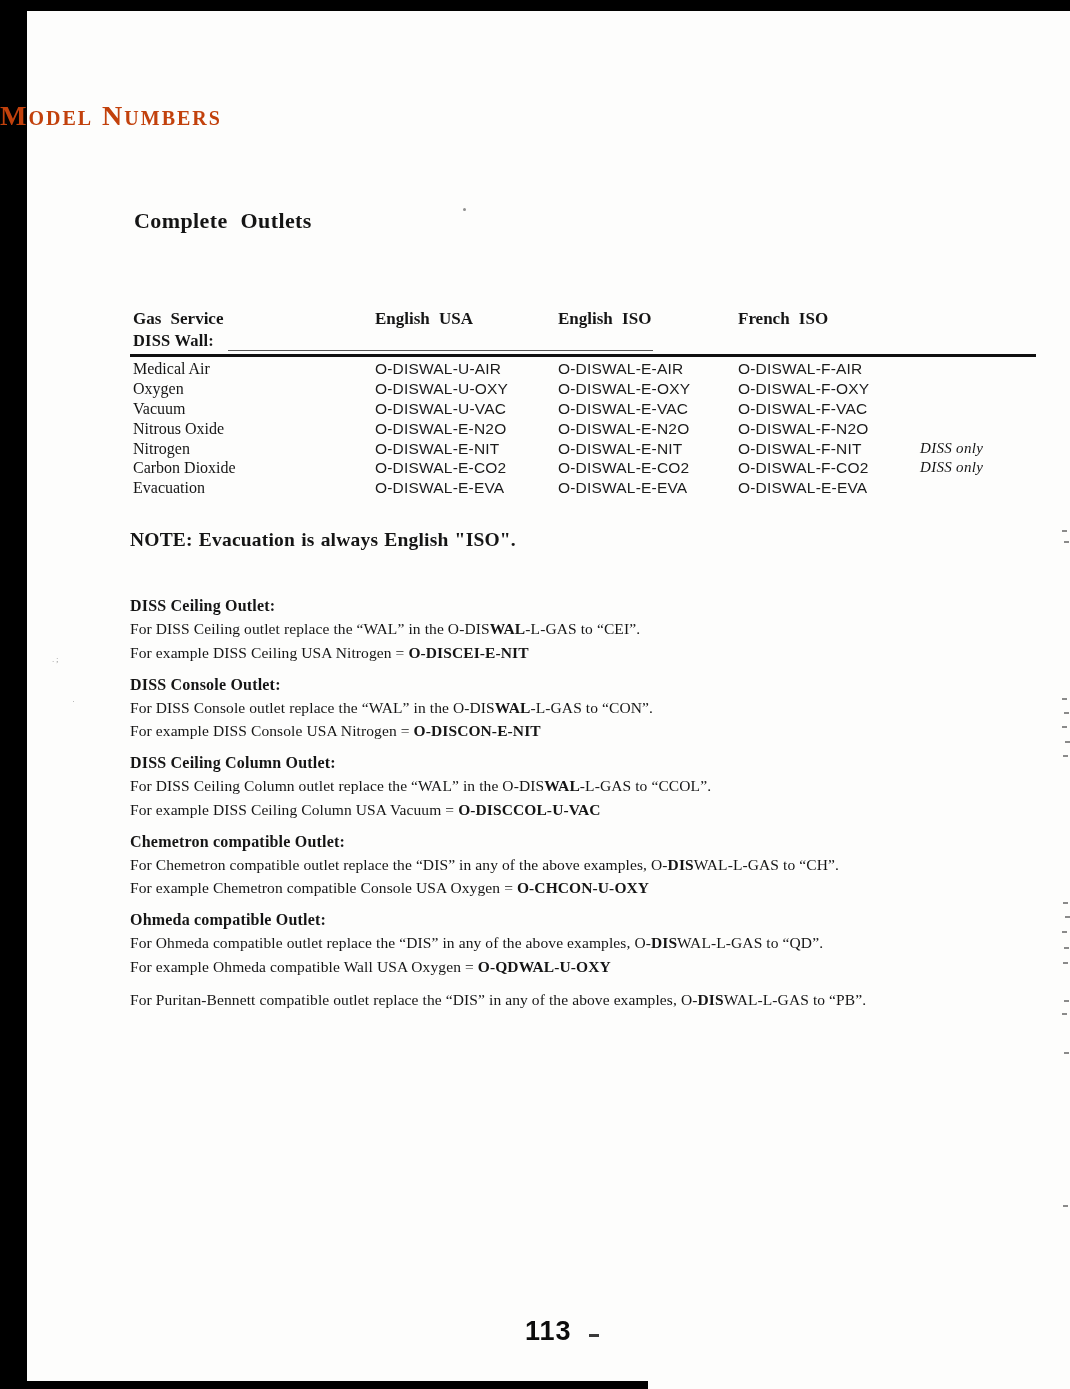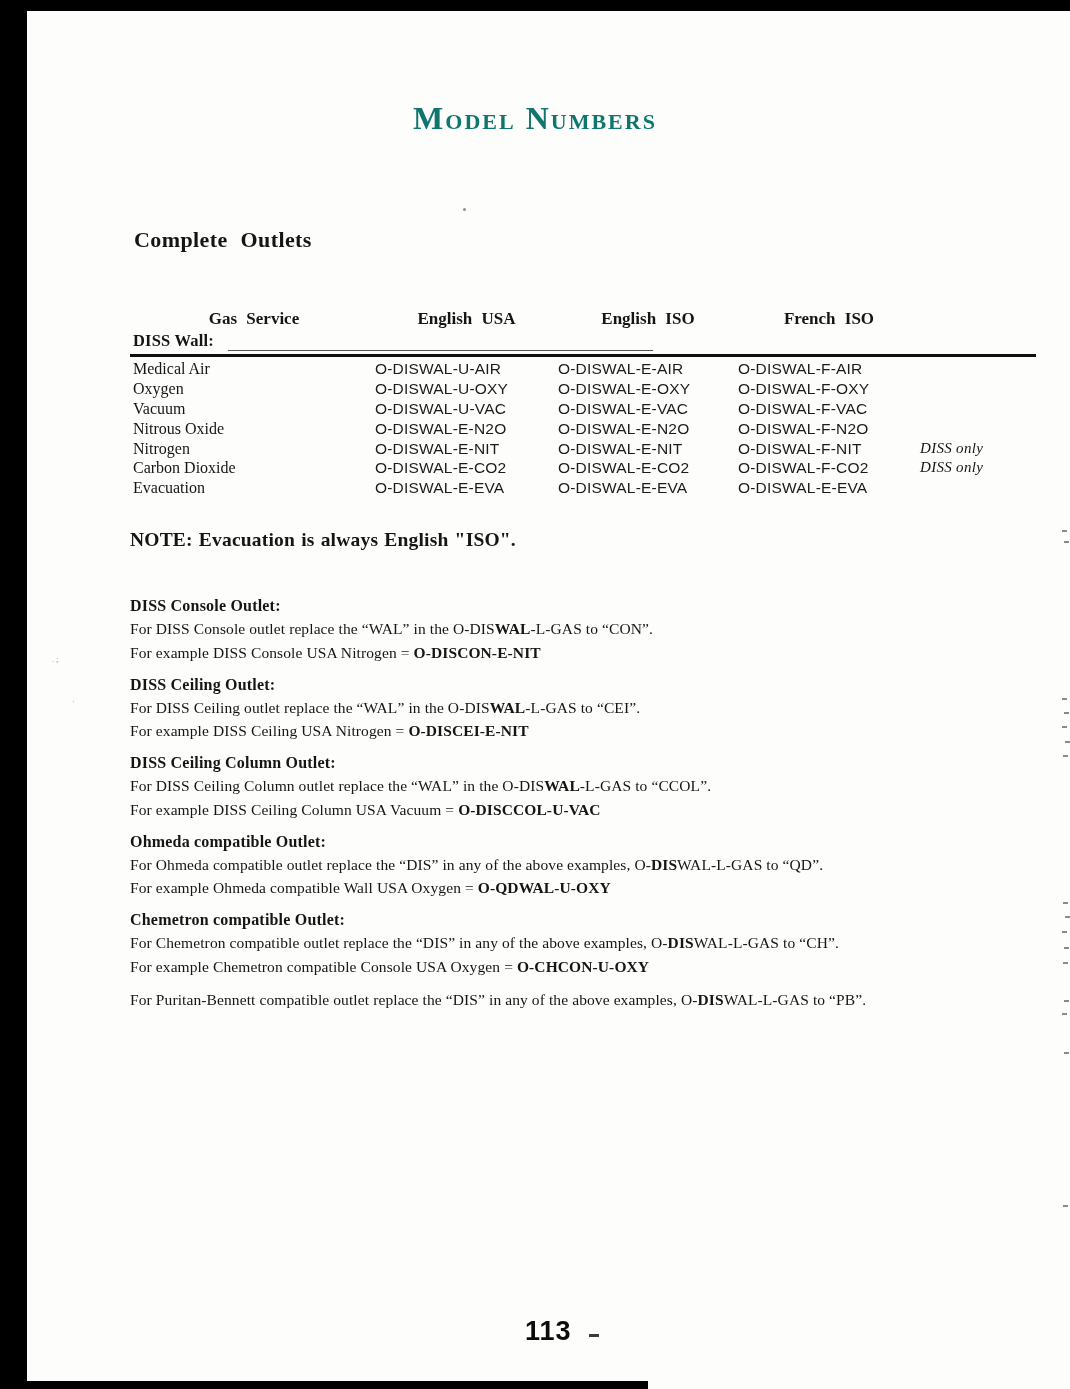--- a/index.html
+++ b/index.html
@@ -16,36 +16,36 @@
   .scan-bar{position:absolute;background:#000;}
   #bar-top{left:0;top:0;width:1070px;height:11px;}
   #bar-left{left:0;top:0;width:27px;height:1389px;}
   #bar-bottom{left:0;top:1381px;width:648px;height:8px;}
   .scan-noise{position:absolute;background:#8a8a8a;width:5px;height:2px;}
   .scan-smudge{position:absolute;color:#9a9a9a;font-size:9px;line-height:9px;}
 
   
   #doc-title{
     position:absolute;left:0;top:100px;width:1070px;
-    text-align:center;
+    text-align:left;
     font-variant:small-caps;
-    font-weight:700;font-size:32px;letter-spacing:2px;
-    color:#0f766e;
+    font-weight:700;font-size:28px;letter-spacing:2px;
+    color:#c2410c;
   }
   
   #complete-outlets{
-    position:absolute;left:134px;top:227px;
+    position:absolute;left:134px;top:208px;
     font-weight:700;font-size:22px;word-spacing:7px;letter-spacing:.4px;
   }
 
   
   #gas-table{position:absolute;left:133px;top:309px;width:905px;height:195px;}
   .tgrid{display:grid;grid-template-columns:242px 183px 180px 182px 118px;}
   .thead{position:absolute;left:0;top:0;width:100%;}
-  .th{font-weight:700;font-size:17px;word-spacing:5px;line-height:20px;text-align:center;}
+  .th{font-weight:700;font-size:17px;word-spacing:5px;line-height:20px;}
   .th-sub{font-weight:700;font-size:16.5px;line-height:18px;margin-top:3px;letter-spacing:.2px;}
   #rule-main{position:absolute;left:-3px;top:45px;width:906px;height:3px;background:#101010;}
   #rule-thin{position:absolute;left:95px;top:41px;width:425px;height:1px;background:#555;}
   .tbody{position:absolute;left:0;top:50px;width:100%;}
   .trow{height:19.9px;}
   .cell-gas{font-size:16px;line-height:19.9px;}
   .cell-code{font-family:"Liberation Sans","DejaVu Sans",sans-serif;font-size:15.5px;line-height:19.9px;letter-spacing:.2px;color:#1b1b1b;}
   .cell-note{font-style:italic;font-size:15px;line-height:19.9px;letter-spacing:.3px;}
 
   
@@ -172,50 +172,50 @@
     <div class="cell-code">O-DISWAL-E-EVA</div>
     <div class="cell-note"></div>
   </div>
 </div>
   </div>
 
   <div id="note-line">NOTE: Evacuation is always English "ISO".</div>
 
   <div id="sections">
   <div class="section">
+    <p class="sec-h">DISS Ceiling  Outlet:</p>
+    <p class="sec-p"><span>For  DISS Ceiling outlet replace  the “WAL” in the O-DIS</span><b>WAL</b><span>-L-GAS to “CEI”.</span></p>
+    <p class="sec-p"><span>For example DISS Ceiling USA Nitrogen = </span><b>O-DISCEI-E-NIT</b></p>
+  </div>
+
+  <div class="section">
     <p class="sec-h">DISS Console Outlet:</p>
     <p class="sec-p"><span>For  DISS Console outlet replace  the “WAL” in the O-DIS</span><b>WAL</b><span>-L-GAS to “CON”.</span></p>
     <p class="sec-p"><span>For example DISS Console USA Nitrogen = </span><b>O-DISCON-E-NIT</b></p>
   </div>
 
   <div class="section">
-    <p class="sec-h">DISS Ceiling  Outlet:</p>
-    <p class="sec-p"><span>For  DISS Ceiling outlet replace  the “WAL” in the O-DIS</span><b>WAL</b><span>-L-GAS to “CEI”.</span></p>
-    <p class="sec-p"><span>For example DISS Ceiling USA Nitrogen = </span><b>O-DISCEI-E-NIT</b></p>
-  </div>
-
-  <div class="section">
     <p class="sec-h">DISS Ceiling  Column Outlet:</p>
     <p class="sec-p"><span>For  DISS Ceiling Column outlet replace  the “WAL” in the O-DIS</span><b>WAL</b><span>-L-GAS to “CCOL”.</span></p>
     <p class="sec-p"><span>For example DISS Ceiling Column USA Vacuum = </span><b>O-DISCCOL-U-VAC</b></p>
   </div>
 
   <div class="section">
+    <p class="sec-h">Chemetron compatible Outlet:</p>
+    <p class="sec-p"><span>For  Chemetron compatible outlet replace  the “DIS” in any of the above examples, O-</span><b>DIS</b><span>WAL-L-GAS to “CH”.</span></p>
+    <p class="sec-p"><span>For example Chemetron compatible Console USA Oxygen = </span><b>O-CHCON-U-OXY</b></p>
+  </div>
+
+  <div class="section">
     <p class="sec-h">Ohmeda compatible Outlet:</p>
     <p class="sec-p"><span>For  Ohmeda compatible outlet replace  the “DIS” in any of the above examples, O-</span><b>DIS</b><span>WAL-L-GAS to “QD”.</span></p>
     <p class="sec-p"><span>For example Ohmeda compatible Wall USA Oxygen = </span><b>O-QDWAL-U-OXY</b></p>
   </div>
 
   <div class="section">
-    <p class="sec-h">Chemetron compatible Outlet:</p>
-    <p class="sec-p"><span>For  Chemetron compatible outlet replace  the “DIS” in any of the above examples, O-</span><b>DIS</b><span>WAL-L-GAS to “CH”.</span></p>
-    <p class="sec-p"><span>For example Chemetron compatible Console USA Oxygen = </span><b>O-CHCON-U-OXY</b></p>
-  </div>
-
-  <div class="section">
     <p class="sec-p"><span>For  Puritan-Bennett compatible outlet replace  the “DIS” in any of the above examples, O-</span><b>DIS</b><span>WAL-L-GAS to “PB”.</span></p>
   </div>
 </div>
 
   <div id="page-number">113</div>
   <div id="page-dash"></div>
 
 </div>
 
 </body></html>

